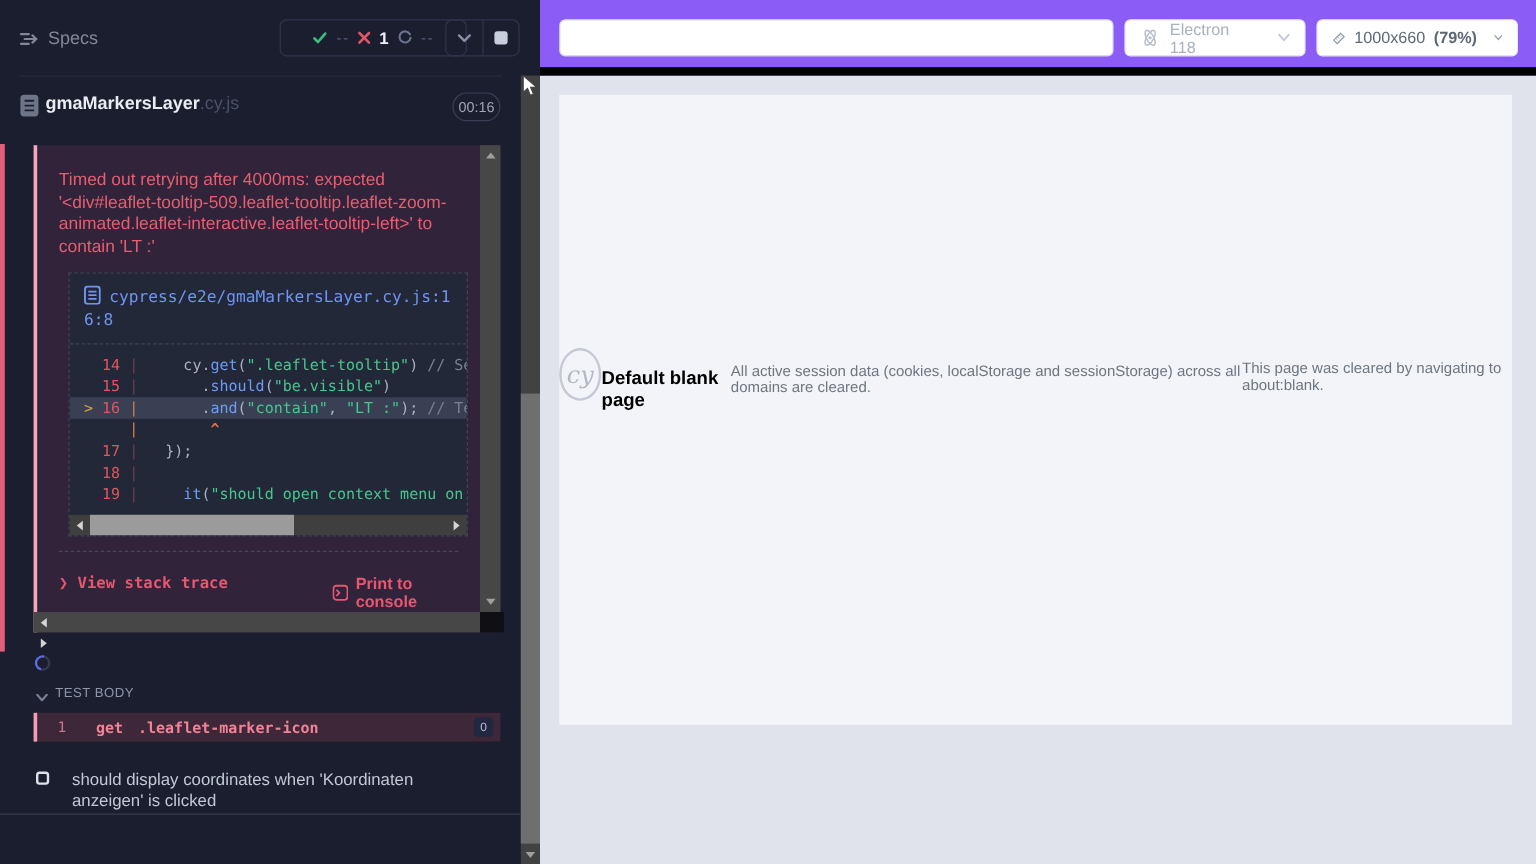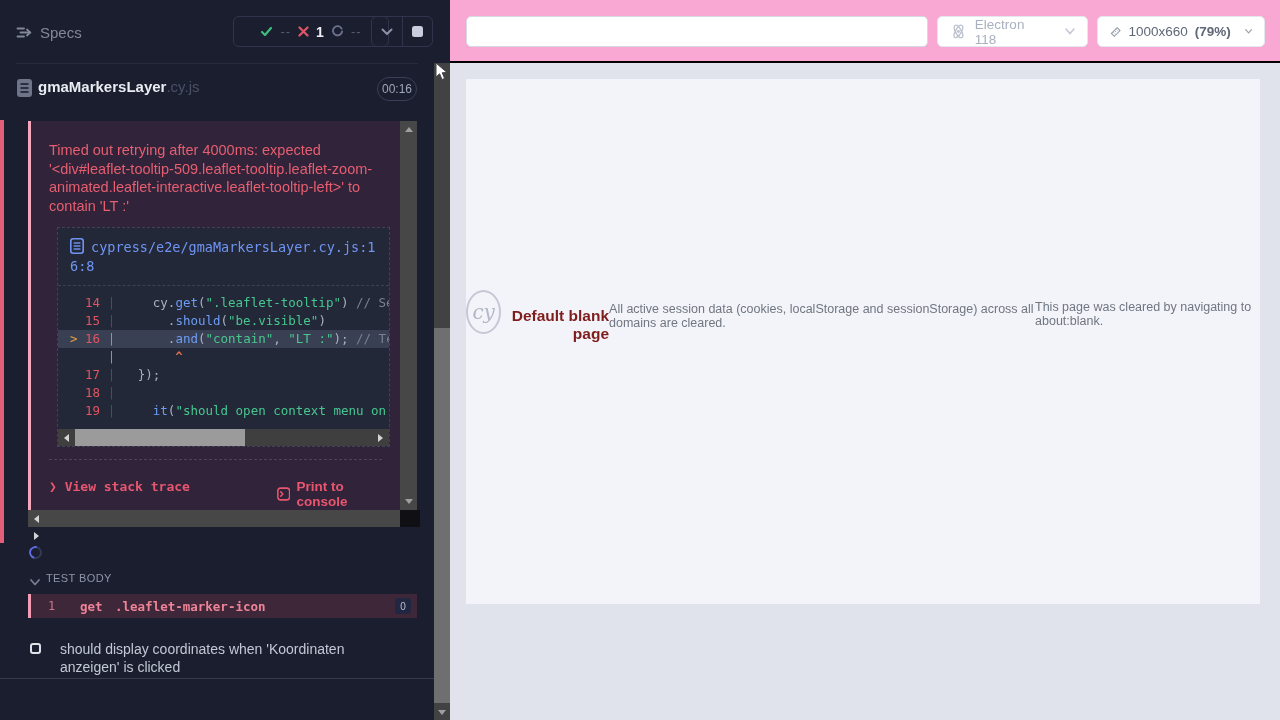--- a/index.html
+++ b/index.html
@@ -91,33 +91,33 @@
   
   .rep-scroll { position:absolute; left:434px; top:63px; width:16px; height:657px; background:#424242; }
   .rep-scroll .up { position:absolute; top:0; left:0; width:16px; height:15px; display:flex; align-items:center; justify-content:center; }
   .rep-scroll .up .tri-up { border-bottom-color:#1f1f1f; }
   .rep-scroll .down { position:absolute; bottom:0; left:0; width:16px; height:16px; display:flex; align-items:center; justify-content:center; }
   .rep-thumb { position:absolute; left:0; top:265px; width:16px; height:375px; background:#6f6f6f; }
   .cursor { position:absolute; left:435px; top:62px; z-index:50; }
 
   
   .stage { position:absolute; left:450px; top:0; width:830px; height:720px; background:#e0e3ec; }
-  .topbar { position:absolute; left:0; top:0; width:830px; height:63px; background:#f9a8d4; border-bottom:2px solid #000000; }
+  .topbar { position:absolute; left:0; top:0; width:830px; height:63px; background:#8b5cf6; border-bottom:7px solid #000000; }
   .url-input { position:absolute; left:16px; top:16px; width:462px; height:31px; border:1px solid #d4d9e3; border-radius:5px; background:#fff; outline:none; padding:0 10px; font-size:14px; color:#3c4352; font-family:"Liberation Sans",sans-serif; }
   .select-box { position:absolute; top:16px; height:31px; border:1px solid #e3e7ee; border-radius:5px; display:flex; align-items:center; gap:8px; padding:0 12px; cursor:pointer; background:#fff; }
   .browser-select { left:487px; width:151px; }
   .browser-label { font-size:13.5px; color:#a9b0bf; }
   .viewport-select { left:647px; width:168px; gap:7px; }
   .vp-size { font-size:13.5px; color:#5f6777; }
   .vp-zoom { font-size:13.5px; color:#5f6777;font-weight:bold; }
 
   .aut-frame { position:absolute; left:16px; top:79px; width:794px; height:525px; background:#f3f4f9; }
   .aut-center { position:absolute; left:0; top:202px; width:794px; display:flex; flex-direction:row; align-items:center; }
   .cy-logo { width:44px; height:44px; border:2.5px solid #c5c9d6; border-radius:50%; display:flex; align-items:center; justify-content:center; font-size:20px; color:#b3b8c6; font-family:"DejaVu Serif", serif; font-style:italic; }
-  .aut-title { margin-top:26px; font-size:15.5px; font-weight:bold; color:#7f1d1d;text-align:right; }
+  .aut-title { margin-top:26px; font-size:15.5px; font-weight:bold; color:#000000; }
   .aut-line { margin-top:7px; font-size:12.5px; color:#6f7681; }
   .aut-line + .aut-line { margin-top:3px; }
 </style>
 </head>
 <body>
 
 <div class="screen">
 
   <div class="specs-header">
     <svg class="specs-icon" width="19" height="19" viewBox="0 0 19 19">

